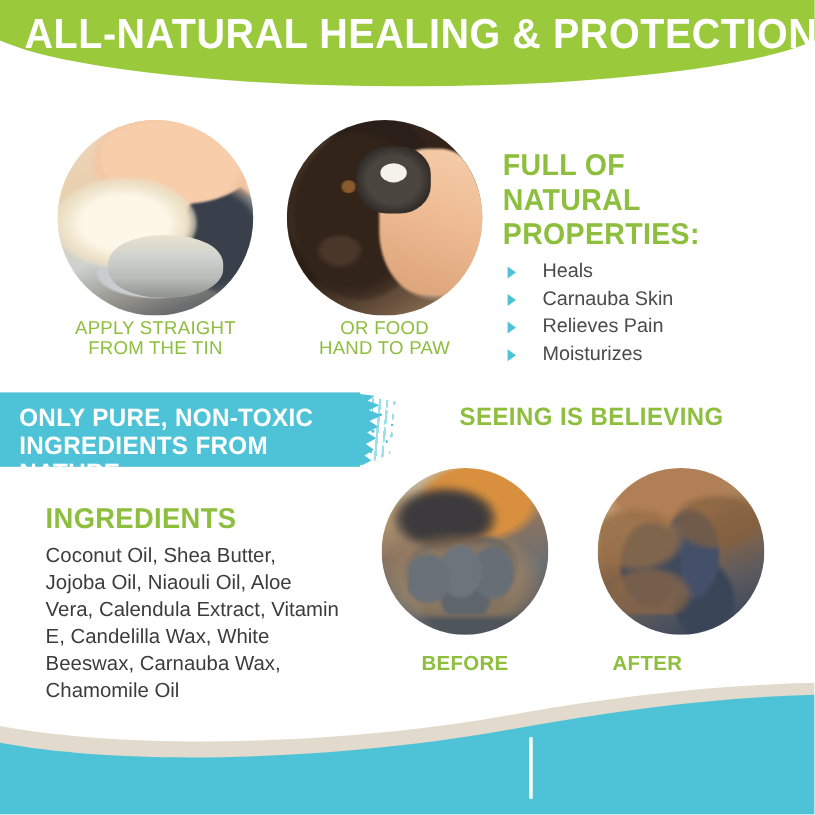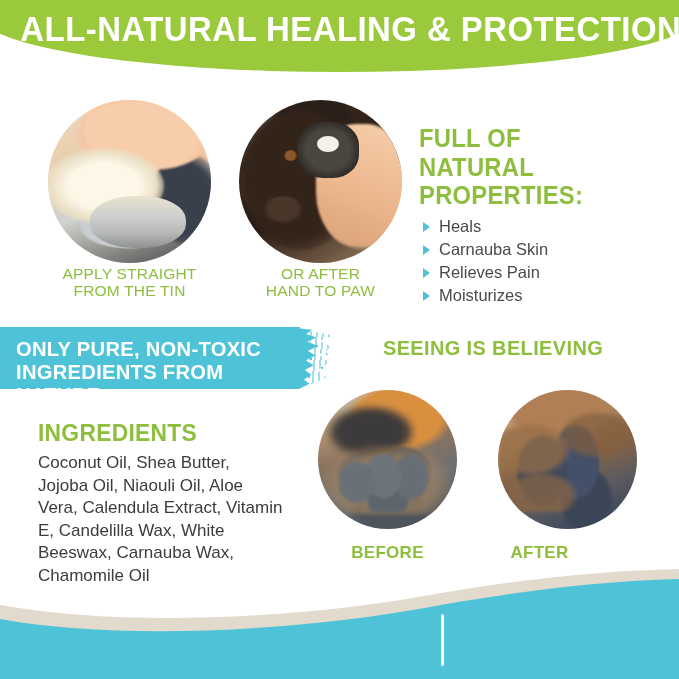--- a/index.html
+++ b/index.html
@@ -121,21 +121,21 @@
   .prop-item{
     display:flex;align-items:center;gap:9px;height:23px;
   }
   .tri{
     width:0;height:0;flex:0 0 auto;
     border-left:7px solid #4EC3D8;
     border-top:5px solid transparent;
     border-bottom:5px solid transparent;
     margin-left:4px;
   }
-  .prop-label{font-size:16.5px;color:#4A4A4A;font-family:"Liberation Sans",sans-serif;}
+  .prop-label{font-size:16.5px;color:#4A4A4A;font-family:"Liberation Sans",sans-serif;margin-left:13px;}
 
   
   .brush{position:absolute;left:0;top:327px;width:345px;height:62px;}
   .brush-body{
     position:absolute;left:0;top:0;width:300px;height:62px;background:#4EC3D8;
   }
   .brush-frayA{
     position:absolute;left:296px;top:1px;width:26px;height:60px;background:#4EC3D8;
     clip-path:polygon(0 0,62% 3%,40% 10%,78% 16%,44% 23%,86% 30%,46% 38%,74% 46%,38% 54%,68% 62%,34% 70%,60% 78%,30% 86%,52% 93%,20% 100%,0 100%);
   }
@@ -292,21 +292,21 @@
 
   <div class="photo photo-paw">
     <div class="paw-dark"></div>
     <div class="paw-hand"></div>
     <div class="paw-pad"></div>
     <div class="paw-balm"></div>
     <div class="paw-eye"></div>
     <div class="paw-nose"></div>
   </div>
   <div class="caption cap-2">
-    <div>OR AFTER</div>
+    <div>OR FOOD</div>
     <div>HAND TO PAW</div>
   </div>
 
   <div class="props">
     <div class="props-h1">FULL OF</div>
     <div class="props-h2">NATURAL PROPERTIES:</div>
     <div class="props-list">
       <div class="prop-item">
         <span class="tri"></span>
         <span class="prop-label">Heals</span>

